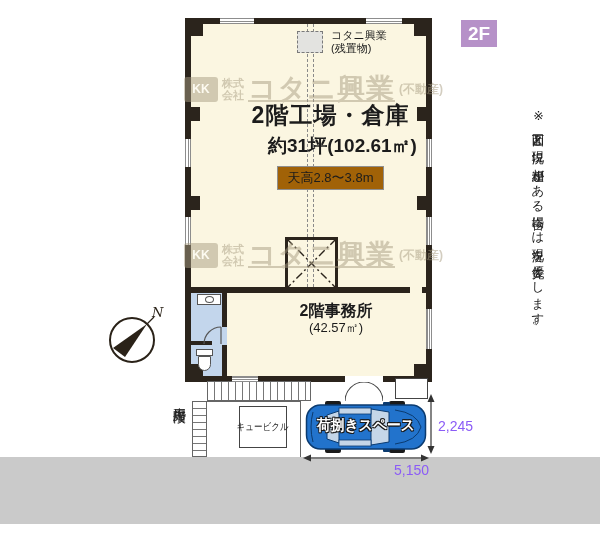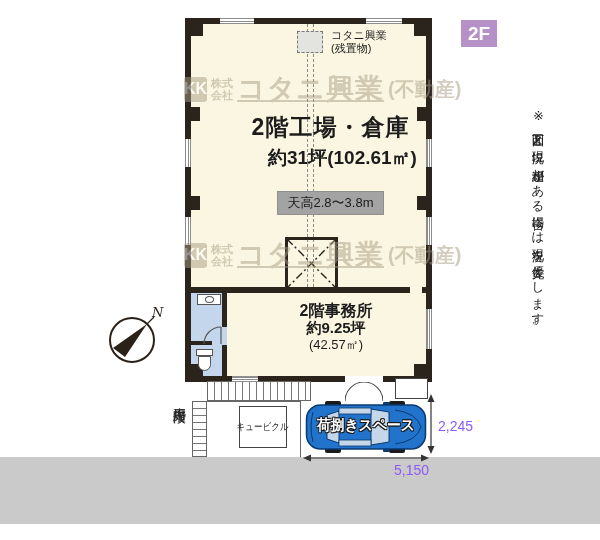--- a/index.html
+++ b/index.html
@@ -10,35 +10,35 @@
   #building{left:185px;top:18px;width:247px;height:364px;box-sizing:border-box;
             border:6px solid #2b241c;background:#fbf6e1;z-index:1;}
   .wallbar{background:#2b241c;z-index:3;}
   .corner{width:12px;height:12px;background:#2b241c;z-index:3;}
   .pillar{background:#2b241c;z-index:3;}
   .win-h{height:6px;z-index:4;background:linear-gradient(to bottom,#8d8d8d 0 1.5px,#fff 1.5px 2.6px,#8d8d8d 2.6px 3.6px,#fff 3.6px 4.6px,#8d8d8d 4.6px 6px);}
   .win-v{width:6px;z-index:4;background:linear-gradient(to right,#8d8d8d 0 1.5px,#fff 1.5px 2.6px,#8d8d8d 2.6px 3.6px,#fff 3.6px 4.6px,#8d8d8d 4.6px 6px);}
   .gap{background:#fbf6e1;z-index:4;}
   
   .wm{display:flex;align-items:center;gap:4px;opacity:.5;color:#a89d82;z-index:5;}
-  .wm-logo{width:23px;height:25px;background:#a89d82;color:#fff;font-weight:bold;font-size:16px;
+  .wm-logo{width:34px;height:25px;background:#a89d82;color:#fff;font-weight:bold;font-size:12px;
            display:flex;align-items:center;justify-content:center;border-radius:3px;}
   .wm-col{display:flex;flex-direction:column;font-size:11px;font-weight:bold;line-height:12px;}
   .wm-main{font-size:28px;font-weight:bold;letter-spacing:1px;white-space:nowrap;text-decoration:underline;}
-  .wm-suffix{font-size:20px;font-weight:bold;white-space:nowrap;}
+  .wm-suffix{font-size:12px;font-weight:bold;white-space:nowrap;}
   
   #crane-rail{left:307px;top:24px;width:7px;height:263px;border-left:1.5px dashed #8a8a8a;
               border-right:1.5px dashed #8a8a8a;box-sizing:border-box;z-index:2;}
   #crane-box{left:297px;top:31px;width:26px;height:22px;border:1.5px dashed #7a7a7a;background:#e3e3e0;box-sizing:border-box;z-index:2;}
   #crane-label{left:331px;top:29px;font-size:11px;line-height:13px;z-index:6;white-space:nowrap;}
-  #factory-label{left:191px;top:112px;width:279px;text-align:center;z-index:6;}
+  #factory-label{left:191px;top:100px;width:279px;text-align:center;z-index:6;}
   #factory-name{font-size:23px;font-weight:bold;letter-spacing:1px;}
   #factory-area{font-size:19px;font-weight:bold;margin-top:2px;padding-left:24px;}
-  #ceiling-box{display:inline-block;border:1.5px solid #8f8f8f;background:#a3a3a3;padding:2px 10px;
-               font-size:13px;margin-top:20px;}
+  #ceiling-box{display:inline-block;border:1.5px solid #8f8f8f;background:#a16207;padding:2px 10px;
+               font-size:13px;margin-top:7px;}
   #shaft{left:285px;top:237px;width:53px;height:53px;z-index:4;}
   #divider-wall{left:191px;top:287px;width:235px;height:6px;}
   #office-label{left:227px;top:302px;width:218px;text-align:center;z-index:6;line-height:17px;}
   #office-name{font-size:16px;font-weight:bold;}
   #office-tsubo{font-size:15px;font-weight:bold;}
   #office-m2{font-size:13px;}
   
   #wet-area{left:191px;top:293px;width:31px;height:83px;background:#c3d6ec;z-index:2;}
   #wet-wall{left:222px;top:293px;width:5px;height:83px;background:#2b241c;z-index:3;}
   #wet-divider{left:191px;top:341px;width:21px;height:4px;background:#2b241c;z-index:3;}
@@ -148,21 +148,20 @@
   <div class="abs fixture" style="left:205px;top:296px;width:9px;height:7px;border-radius:50%;"></div>
   <svg class="abs" style="left:202px;top:325px;width:21px;height:21px;z-index:4;" viewBox="0 0 21 21">
     <path d="M 19 2 A 17 17 0 0 0 2 19" fill="none" stroke="#555" stroke-width="1.2"></path>
     <line x1="19" y1="2" x2="19" y2="19" stroke="#555" stroke-width="1.2"></line>
   </svg>
   <div class="abs fixture" style="left:196px;top:349px;width:17px;height:7px;"></div>
   <div class="abs fixture" style="left:198px;top:356px;width:13px;height:15px;border-radius:0 0 7px 7px;"></div>
 
   <div class="abs" id="office-label">
     <div id="office-name">2階事務所</div>
-    <div id="office-tsubo">約9.25坪</div>
     <div id="office-m2">(42.57㎡)</div>
   </div>
 
   <div class="abs" id="floor-badge">2F</div>
 
   <svg class="abs" style="left:103px;top:303px;width:64px;height:64px;z-index:6;" viewBox="0 0 64 64">
     <circle cx="29" cy="37" r="22" fill="none" stroke="#2a2218" stroke-width="2"></circle>
     <polygon points="44,21 10,45 22,54" fill="#2a2218"></polygon>
     <line x1="44" y1="21" x2="51" y2="14" stroke="#2a2218" stroke-width="1.2"></line>
     <text x="49" y="14" font-size="13" font-style="italic" font-family="DejaVu Serif, serif" fill="#2a2218">N</text>

